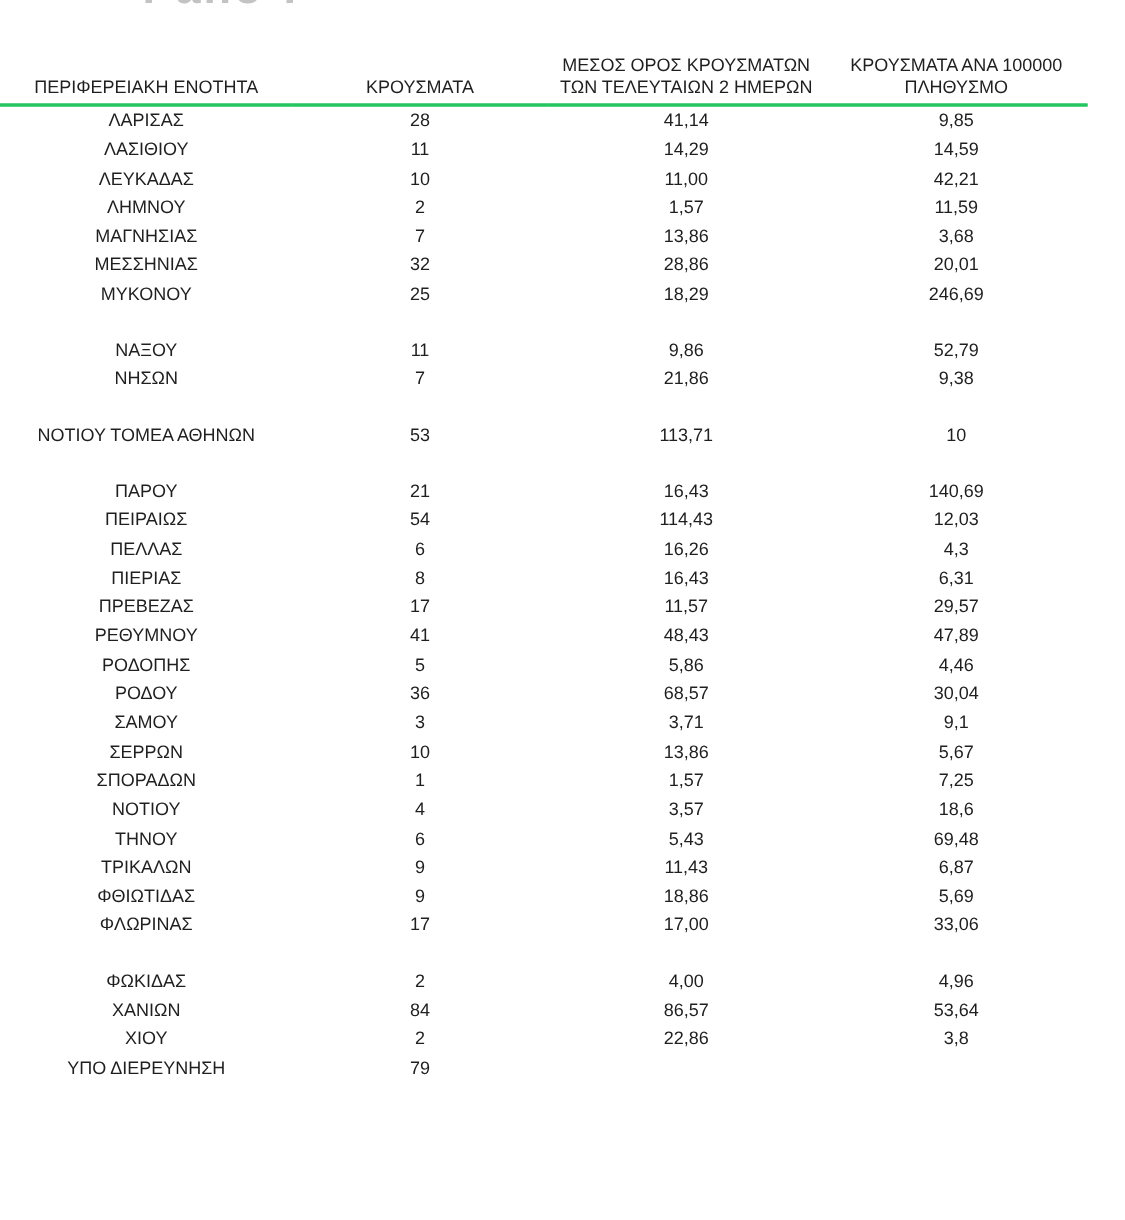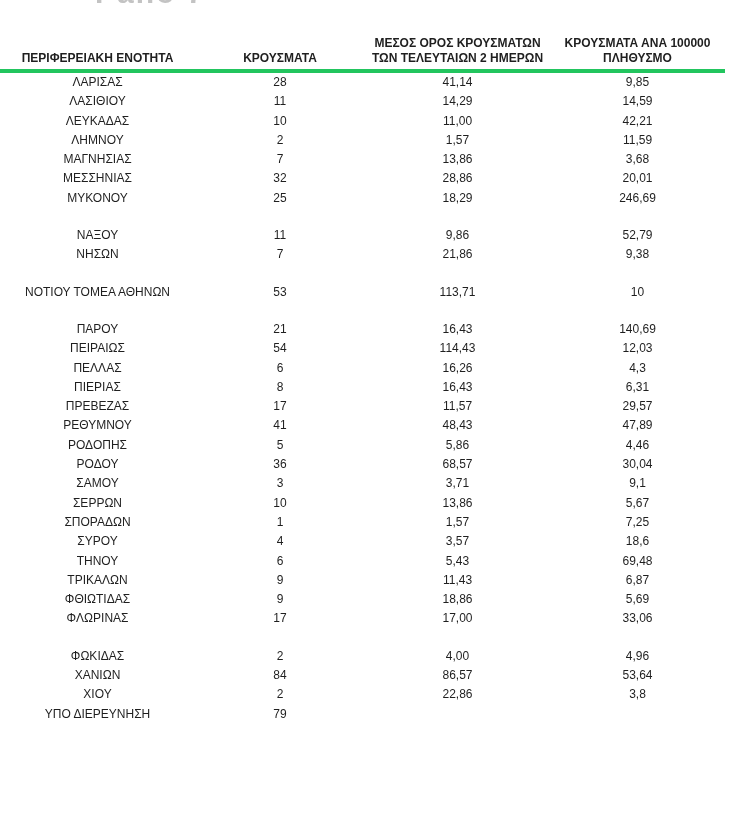--- a/index.html
+++ b/index.html
@@ -38,26 +38,26 @@
     width: 725px;
     border-collapse: collapse;
     table-layout: fixed;
     font-size: 12px;
   }
   col.c1 { width: 195px; }
   col.c2 { width: 170px; }
   col.c3 { width: 185px; }
   col.c4 { width: 175px; }
   thead th {
-    font-weight: bold;
+    font-weight: normal;
     text-align: center;
     vertical-align: bottom;
     padding: 0 0 3px 0;
     line-height: 15px;
-    border-bottom: 4px solid #22c55e;
+    border-bottom: 2px solid #22c55e;
     white-space: nowrap;
   }
   tbody td {
     text-align: center;
     vertical-align: middle;
     height: 19.3px;
     padding: 0;
     line-height: 19.3px;
     white-space: nowrap;
     overflow: hidden;
@@ -237,21 +237,21 @@
     <td>13,86</td>
     <td>5,67</td>
   </tr>
         <tr>
     <td>ΣΠΟΡΑΔΩΝ</td>
     <td>1</td>
     <td>1,57</td>
     <td>7,25</td>
   </tr>
         <tr>
-    <td>ΣΥΡΟΥ</td>
+    <td>ΝΟΤΙΟΥ</td>
     <td>4</td>
     <td>3,57</td>
     <td>18,6</td>
   </tr>
         <tr>
     <td>ΤΗΝΟΥ</td>
     <td>6</td>
     <td>5,43</td>
     <td>69,48</td>
   </tr>

